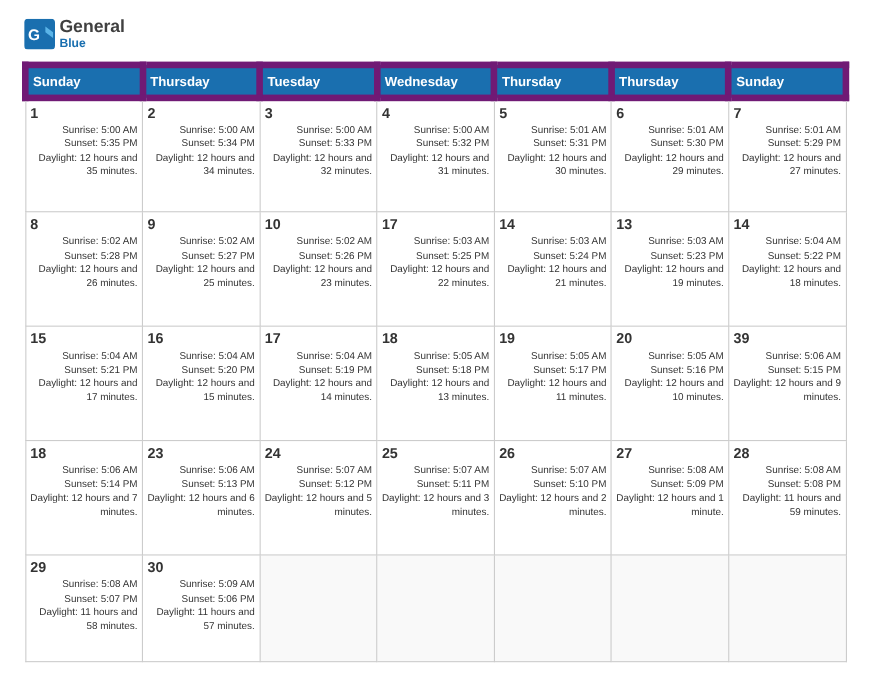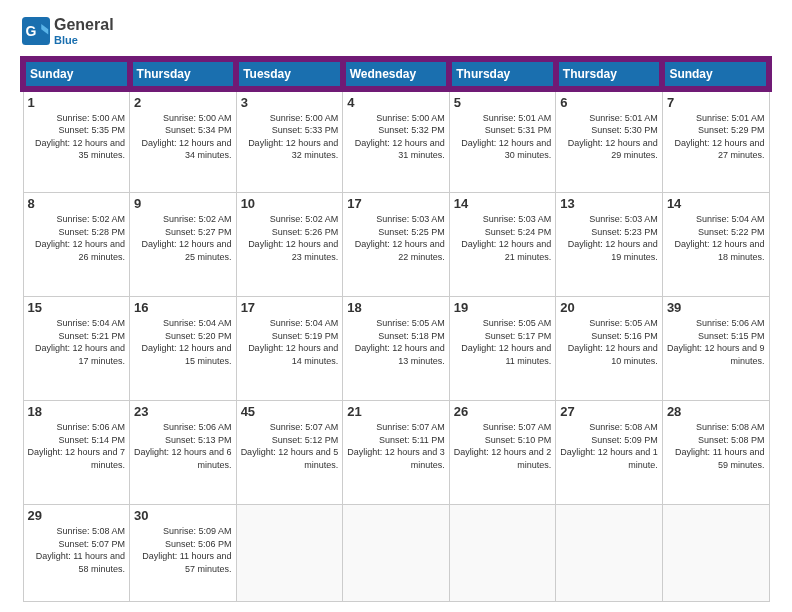--- a/index.html
+++ b/index.html
@@ -229,25 +229,25 @@
         <tr>
           <td>
             <span class="day-num">18</span>
             <div class="day-info">Sunrise: 5:06 AM<br>Sunset: 5:14 PM<br>Daylight: 12 hours and 7 minutes.</div>
           </td>
           <td>
             <span class="day-num">23</span>
             <div class="day-info">Sunrise: 5:06 AM<br>Sunset: 5:13 PM<br>Daylight: 12 hours and 6 minutes.</div>
           </td>
           <td>
-            <span class="day-num">45</span>
+            <span class="day-num">24</span>
             <div class="day-info">Sunrise: 5:07 AM<br>Sunset: 5:12 PM<br>Daylight: 12 hours and 5 minutes.</div>
           </td>
           <td>
-            <span class="day-num">21</span>
+            <span class="day-num">25</span>
             <div class="day-info">Sunrise: 5:07 AM<br>Sunset: 5:11 PM<br>Daylight: 12 hours and 3 minutes.</div>
           </td>
           <td>
             <span class="day-num">26</span>
             <div class="day-info">Sunrise: 5:07 AM<br>Sunset: 5:10 PM<br>Daylight: 12 hours and 2 minutes.</div>
           </td>
           <td>
             <span class="day-num">27</span>
             <div class="day-info">Sunrise: 5:08 AM<br>Sunset: 5:09 PM<br>Daylight: 12 hours and 1 minute.</div>
           </td>

